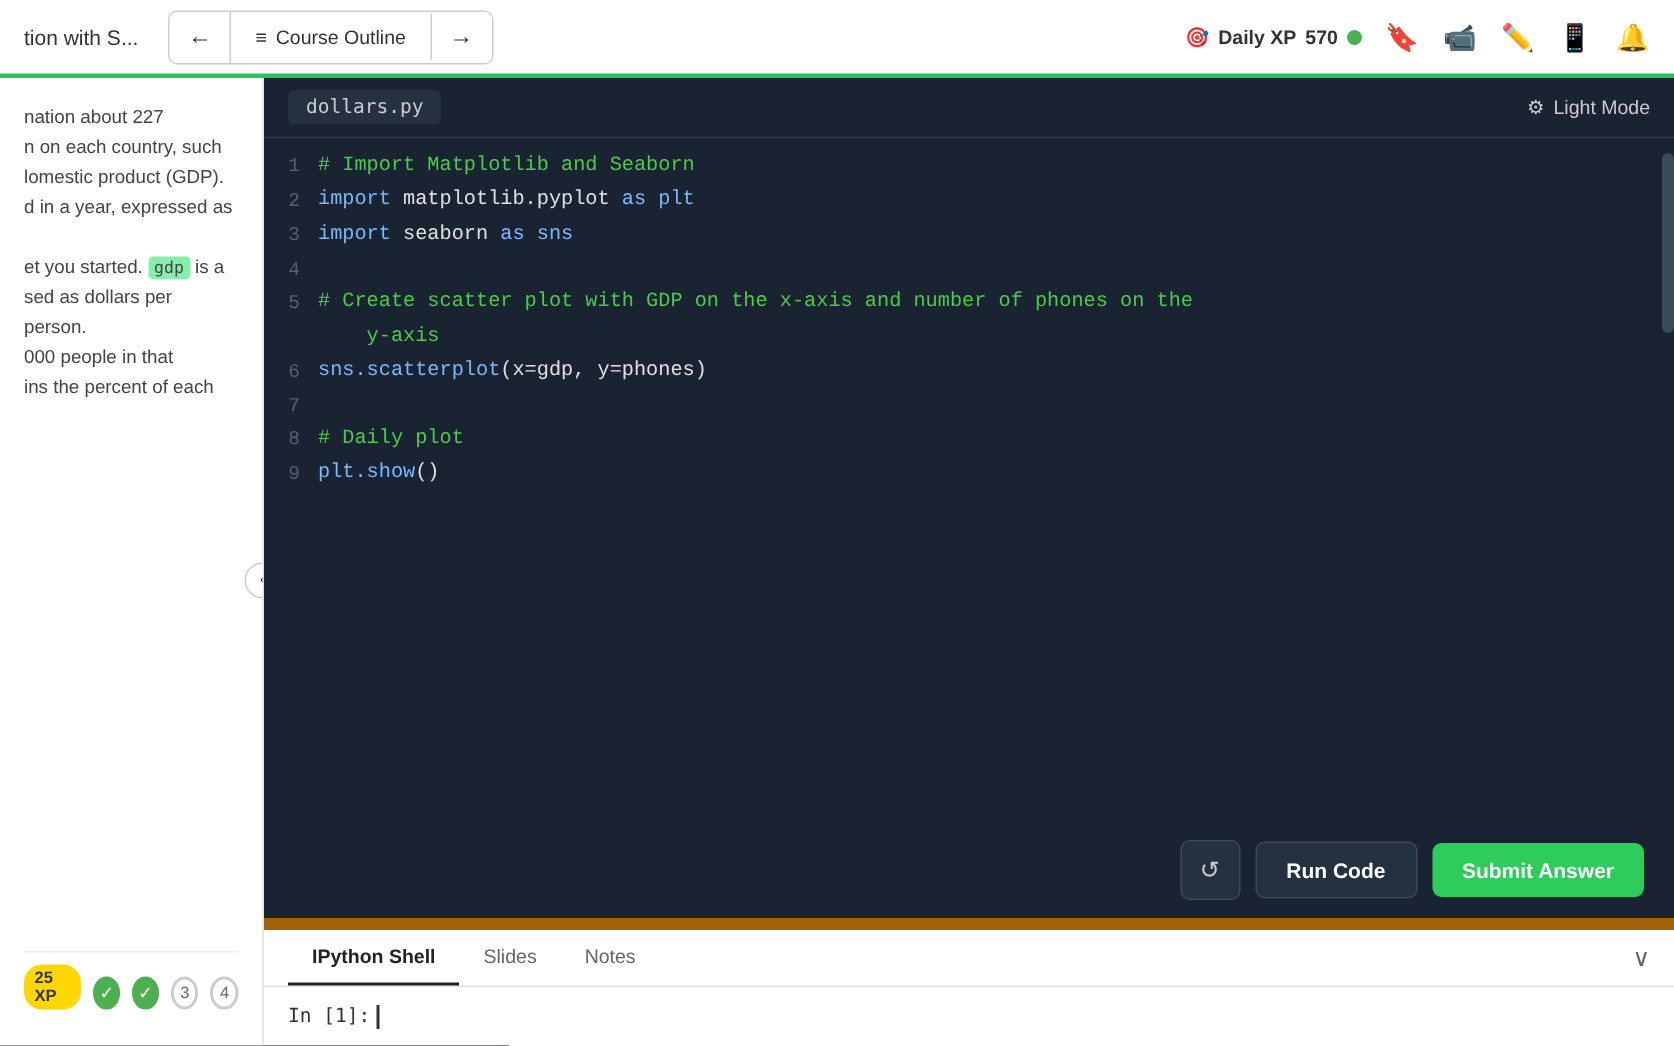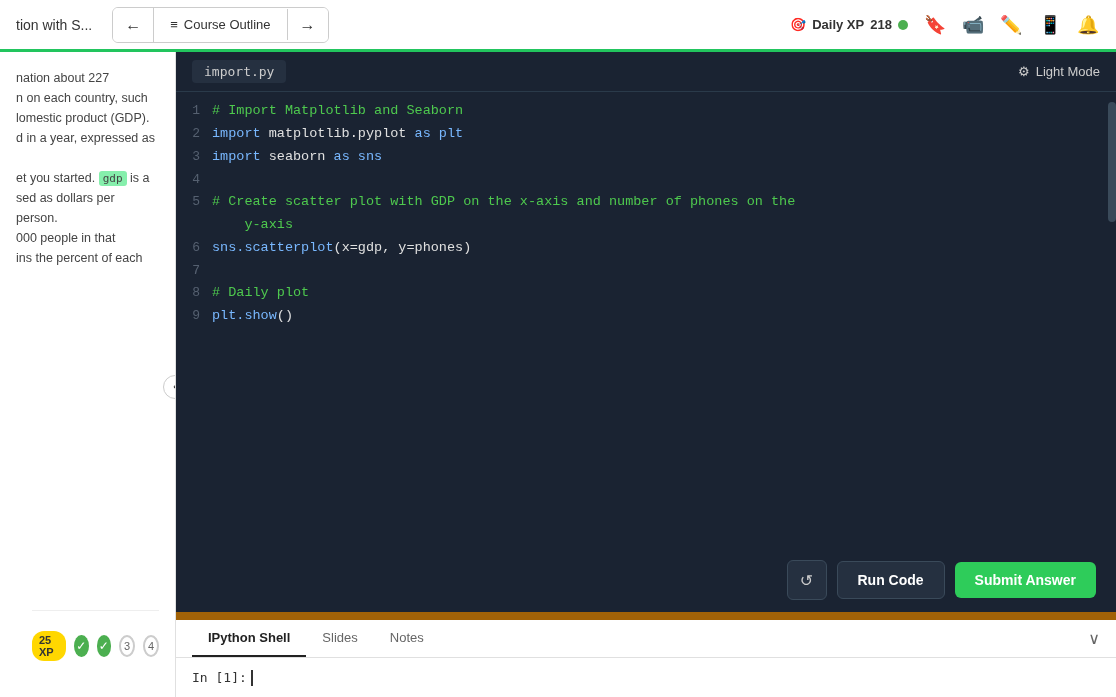--- a/index.html
+++ b/index.html
@@ -135,30 +135,29 @@
     }
     .sidebar-text .inline-code {
       background: #86efac;
       padding: 1px 4px;
       border-radius: 3px;
       font-family: monospace;
       font-size: 11px;
     }
     .xp-bar {
       display: flex;
-      align-items: center;
+      align-items: flex-end;
       gap: 8px;
       margin-top: 8px;
-      padding: 20px 0;
+      padding: 8px 0;
       border-top: 1px solid #eee;
       position: absolute;
       bottom: 16px;
       left: 16px;
       right: 16px;
-      margin-left: 16px;
     }
     .xp-badge {
       background: #ffd700;
       color: #333;
       font-weight: 700;
       font-size: 11px;
       padding: 3px 7px;
       border-radius: 12px;
     }
     .check-icon {
@@ -391,21 +390,21 @@
         <span>Course Outline</span>
       </button>
       <button class="nav-btn">→</button>
     </div>
   </div>
   <div class="nav-spacer"></div>
   <div class="nav-right">
     <div class="daily-xp">
       <span>🎯</span>
       <span>Daily XP</span>
-      <span>218</span>
+      <span>570</span>
       <div class="xp-dot"></div>
     </div>
     <span class="nav-icon">🔖</span>
     <span class="nav-icon">📹</span>
     <span class="nav-icon">✏️</span>
     <span class="nav-icon">📱</span>
     <span class="nav-icon">🔔</span>
   </div>
 </div>
 
@@ -430,21 +429,21 @@
       <div class="step-num">3</div>
       <div class="step-num">4</div>
     </div>
     <div class="sidebar-collapse-btn">‹</div>
   </div>
 
   <div class="right-panel">
 
     <div class="code-editor">
       <div class="code-editor-header">
-        <span class="file-tab">import.py</span>
+        <span class="file-tab">dollars.py</span>
         <button class="light-mode-btn">
           <span>⚙</span>
           <span>Light Mode</span>
         </button>
       </div>
 
       <div class="code-area">
 
         <div class="code-line">
           <span class="line-num">1</span>

